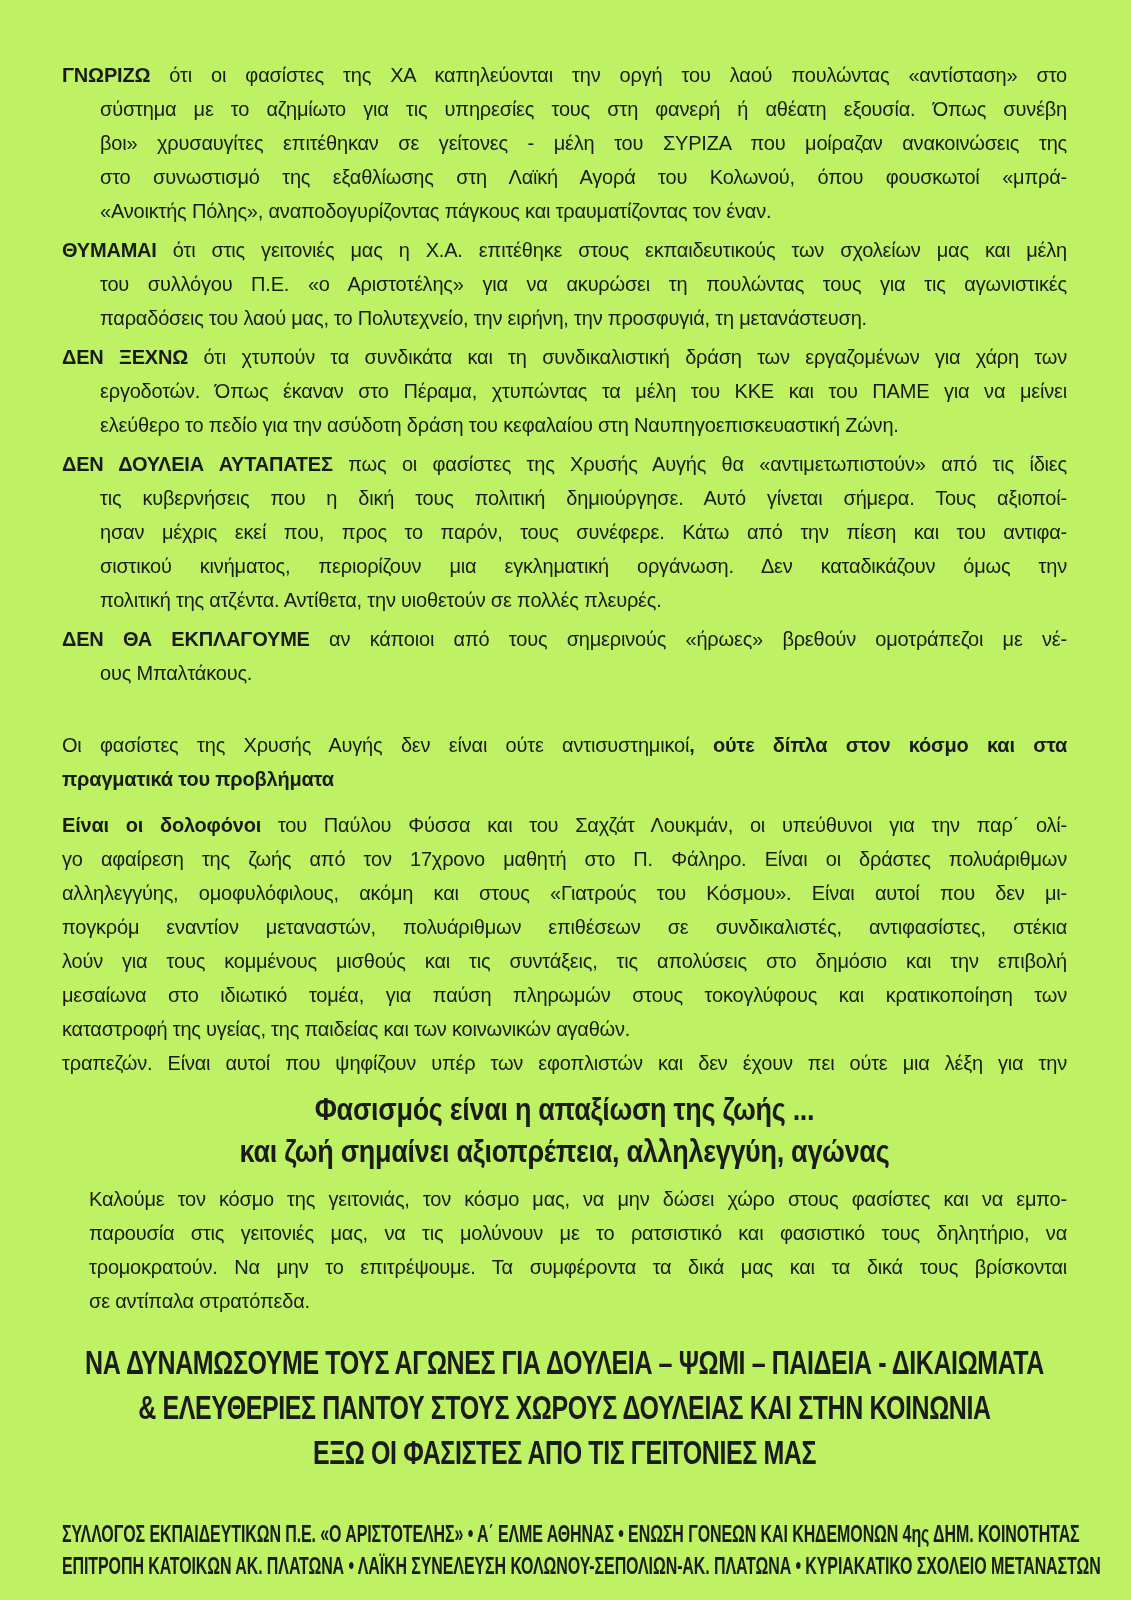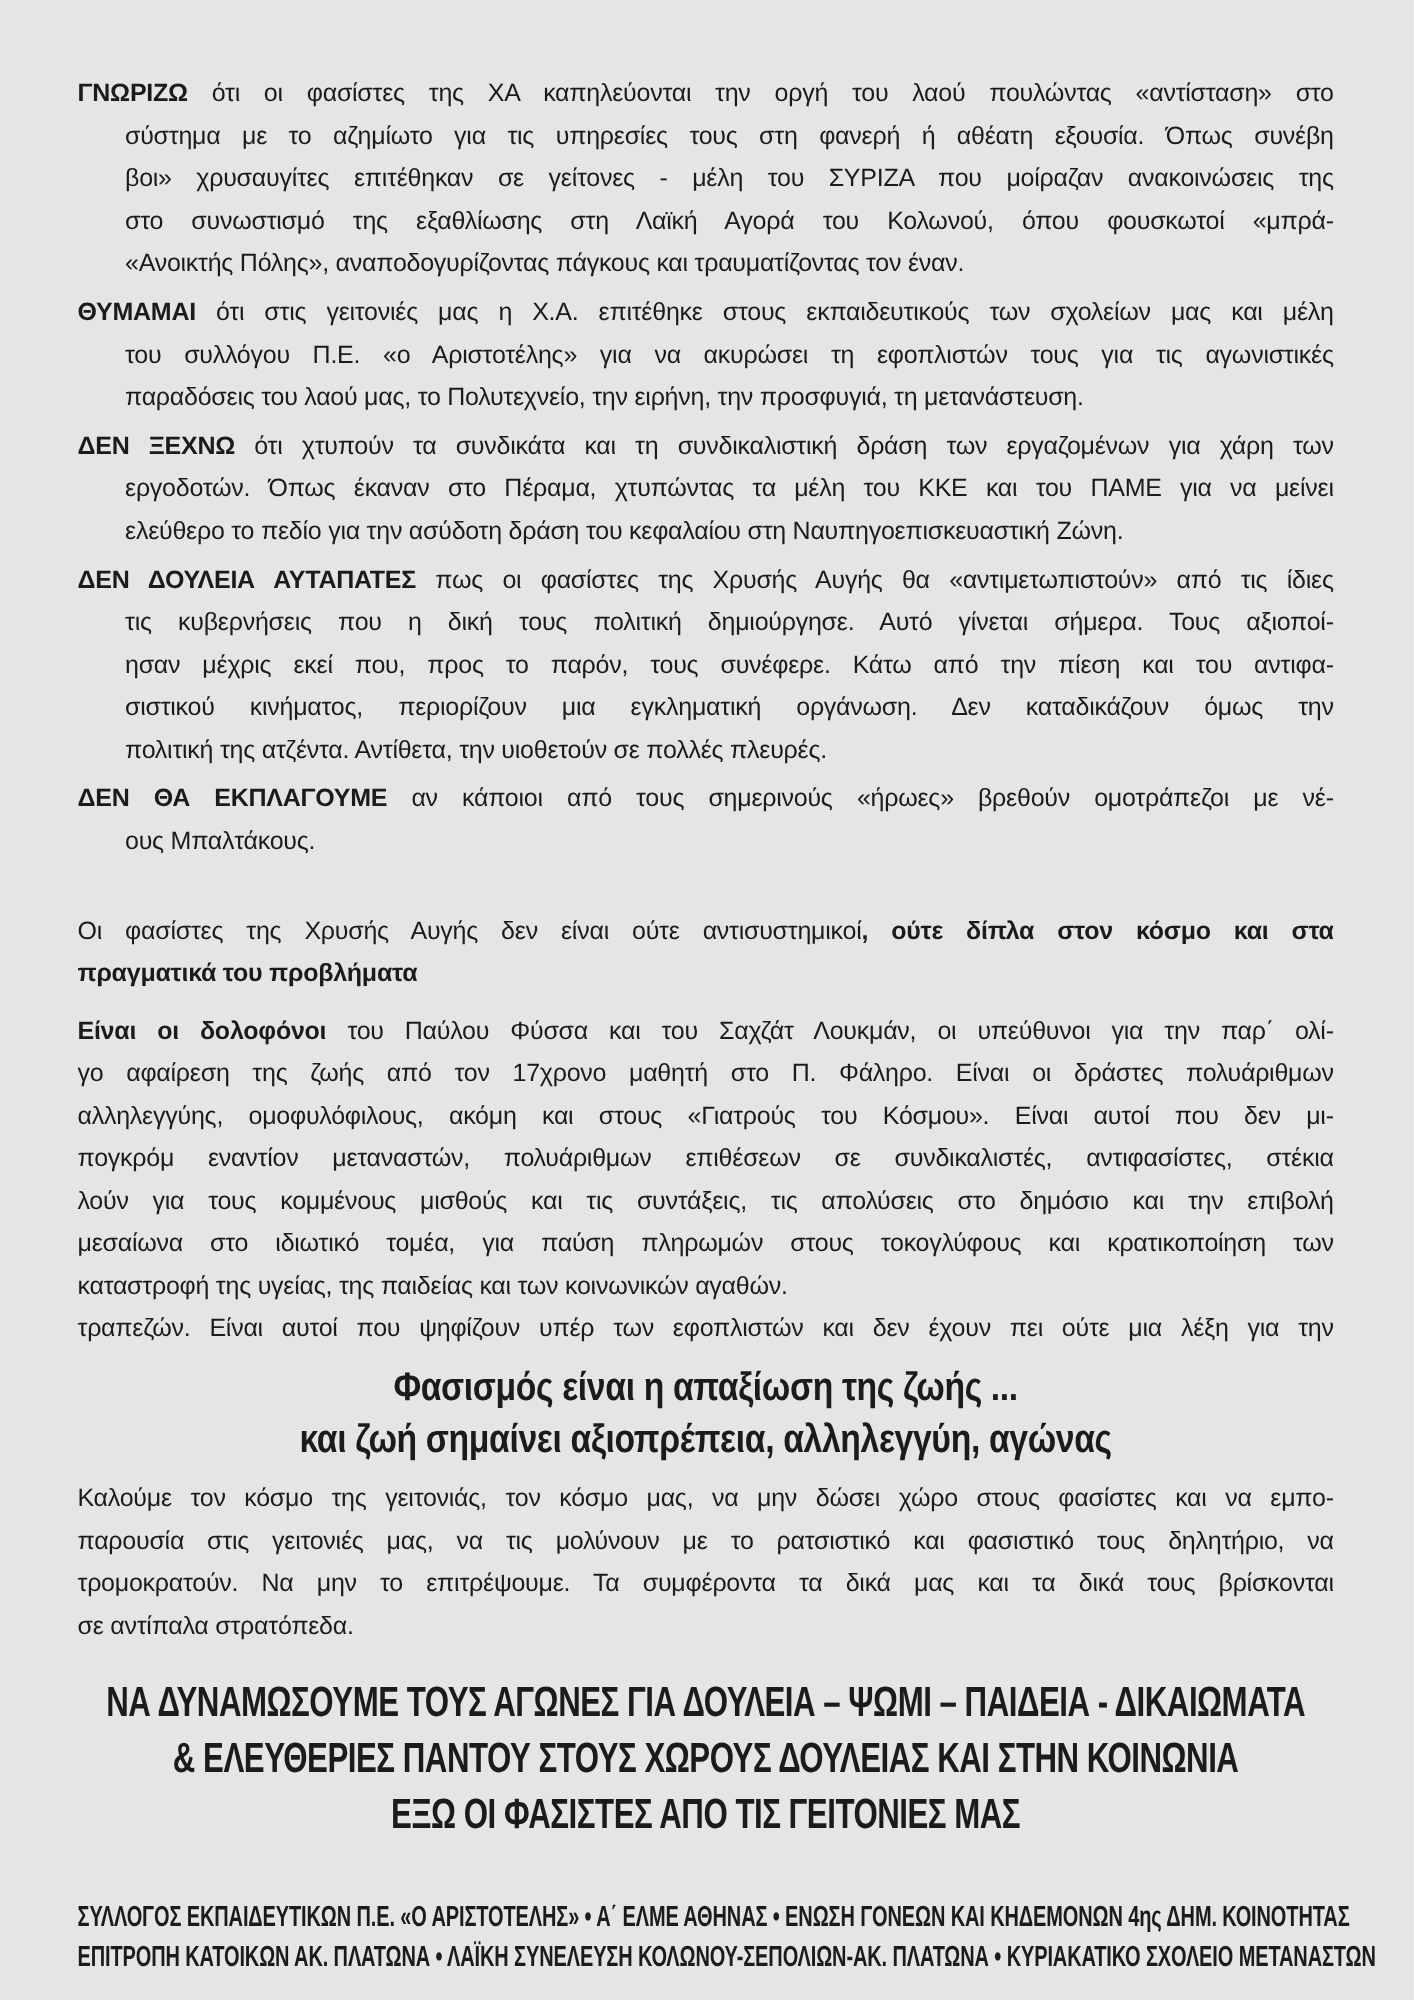--- a/index.html
+++ b/index.html
@@ -35,21 +35,21 @@
   .para.body .line.cont { padding-left: 38px; }
   .seg.bold { font-weight: bold; }
   
   [data-name="para-thymamai"],
   [data-name="para-den-xechno"],
   [data-name="para-den-eixame-autapates"],
   [data-name="para-den-tha-ekplagoume"] { margin-top: 5px; }
   [data-name="para-oute-antisystimikoi"] { margin-top: 38px; }
   [data-name="para-einai-oi-dolofonoi"] { margin-top: 12px; }
   [data-name="heading-fasismos"] { margin-top: 8px; }
-  [data-name="para-kaloume"] { margin-top: 10px; }
+  [data-name="para-kaloume"] { margin-top: 10px; margin-left: 27px; }
   [data-name="slogan-block"] { margin-top: 22px; }
   [data-name="footer-organizations"] { margin-top: 44px; }
   
   .para.heading .line {
     font-size: 27px;
     font-weight: bold;
     line-height: 42px;
     text-align: center;
     letter-spacing: -0.3px;
     transform: scaleY(1.18);
@@ -76,32 +76,32 @@
     text-align: justify;
     text-align-last: justify;
     transform: scaleY(1.45);
     transform-origin: 50% 50%;
     white-space: nowrap;
   }
 </style>
 </head>
 <body>
 
-<div class="page" data-name="leaflet-page" style="background: #e5e5e5; color: rgb(27, 27, 27);">
+<div class="page" data-name="leaflet-page" style="background: #bef264; color: rgb(27, 27, 27);">
   <div class="content" data-name="document-content">
       <div class="para body" data-name="para-gnorizo">
         <div class="line fill" data-name="text-line"><span class="seg bold" data-name="bold-text-segment">ΓΝΩΡΙΖΩ</span><span class="seg" data-name="text-segment"> ότι οι φασίστες της ΧΑ καπηλεύονται την οργή του λαού πουλώντας «αντίσταση» στο</span></div>
         <div class="line fill cont" data-name="text-line"><span class="seg" data-name="text-segment">σύστημα με το αζημίωτο για τις υπηρεσίες τους στη φανερή ή αθέατη εξουσία. Όπως συνέβη</span></div>
         <div class="line fill cont" data-name="text-line"><span class="seg" data-name="text-segment">βοι» χρυσαυγίτες επιτέθηκαν σε γείτονες - μέλη του ΣΥΡΙΖΑ που μοίραζαν ανακοινώσεις της</span></div>
         <div class="line fill cont" data-name="text-line"><span class="seg" data-name="text-segment">στο συνωστισμό της εξαθλίωσης στη Λαϊκή Αγορά του Κολωνού, όπου φουσκωτοί «μπρά-</span></div>
         <div class="line cont" data-name="text-line"><span class="seg" data-name="text-segment">«Ανοικτής Πόλης», αναποδογυρίζοντας πάγκους και τραυματίζοντας τον έναν.</span></div>
       </div>
       <div class="para body" data-name="para-thymamai">
         <div class="line fill" data-name="text-line"><span class="seg bold" data-name="bold-text-segment">ΘΥΜΑΜΑΙ</span><span class="seg" data-name="text-segment"> ότι στις γειτονιές μας η Χ.Α. επιτέθηκε στους εκπαιδευτικούς των σχολείων μας και μέλη</span></div>
-        <div class="line fill cont" data-name="text-line"><span class="seg" data-name="text-segment">του συλλόγου Π.Ε. «ο Αριστοτέλης» για να ακυρώσει τη εφοπλιστών τους για τις αγωνιστικές</span></div>
+        <div class="line fill cont" data-name="text-line"><span class="seg" data-name="text-segment">του συλλόγου Π.Ε. «ο Αριστοτέλης» για να ακυρώσει τη πουλώντας τους για τις αγωνιστικές</span></div>
         <div class="line cont" data-name="text-line"><span class="seg" data-name="text-segment">παραδόσεις του λαού μας, το Πολυτεχνείο, την ειρήνη, την προσφυγιά, τη μετανάστευση.</span></div>
       </div>
       <div class="para body" data-name="para-den-xechno">
         <div class="line fill" data-name="text-line"><span class="seg bold" data-name="bold-text-segment">ΔΕΝ ΞΕΧΝΩ</span><span class="seg" data-name="text-segment"> ότι χτυπούν τα συνδικάτα και τη συνδικαλιστική δράση των εργαζομένων για χάρη των</span></div>
         <div class="line fill cont" data-name="text-line"><span class="seg" data-name="text-segment">εργοδοτών. Όπως έκαναν στο Πέραμα, χτυπώντας τα μέλη του ΚΚΕ και του ΠΑΜΕ για να μείνει</span></div>
         <div class="line cont" data-name="text-line"><span class="seg" data-name="text-segment">ελεύθερο το πεδίο για την ασύδοτη δράση του κεφαλαίου στη Ναυπηγοεπισκευαστική Ζώνη.</span></div>
       </div>
       <div class="para body" data-name="para-den-eixame-autapates">
         <div class="line fill" data-name="text-line"><span class="seg bold" data-name="bold-text-segment">ΔΕΝ ΔΟΥΛΕΙΑ ΑΥΤΑΠΑΤΕΣ</span><span class="seg" data-name="text-segment"> πως οι φασίστες της Χρυσής Αυγής θα «αντιμετωπιστούν» από τις ίδιες</span></div>
         <div class="line fill cont" data-name="text-line"><span class="seg" data-name="text-segment">τις κυβερνήσεις που η δική τους πολιτική δημιούργησε. Αυτό γίνεται σήμερα. Τους αξιοποί-</span></div>

